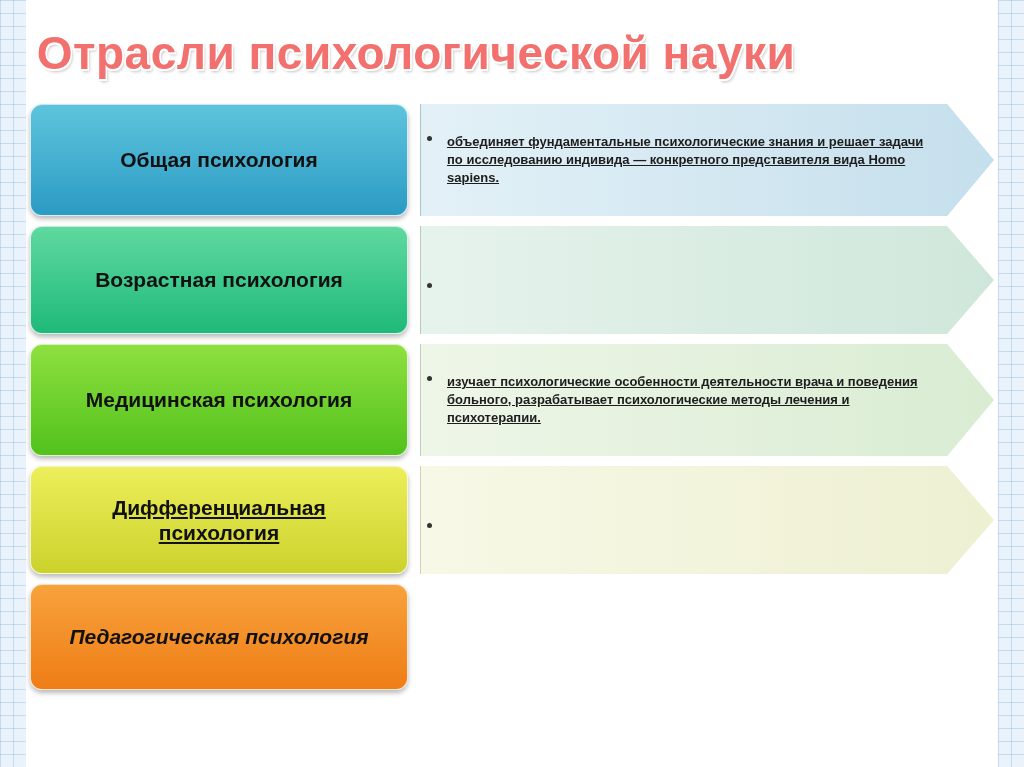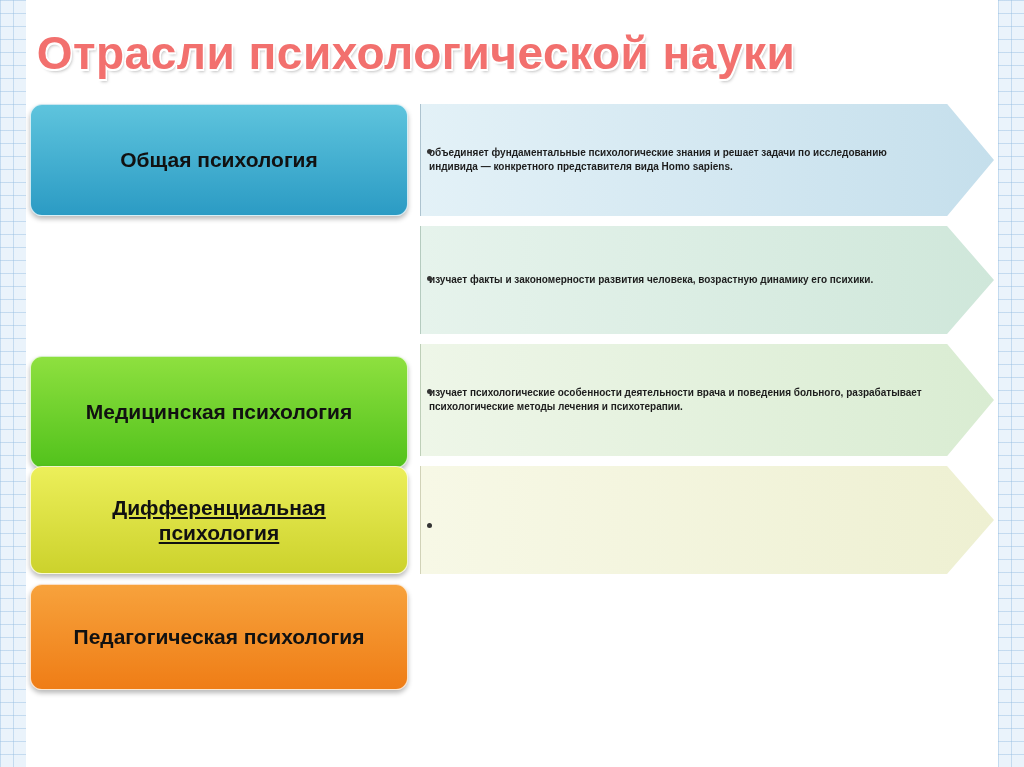--- a/index.html
+++ b/index.html
@@ -79,26 +79,27 @@
   .arrow-shape {
     position: relative;
     width: 100%;
     height: 100%;
     clip-path: polygon(0 0, calc(100% - 60px) 0, calc(100% - 60px) -14%, 100% 50%, calc(100% - 60px) 114%, calc(100% - 60px) 100%, 0 100%);
     display: flex;
     align-items: center;
     border-left: 1px solid rgba(0,0,0,.12);
   }
   .arrow-text {
-    padding: 6px 70px 6px 8px;
-    font-size: 10px;
+    padding: 6px 70px 6px 26px;
+    font-size: 13px;
     line-height: 1.38;
     color: #1d1d1d;
     font-weight: bold;
     position: relative;
+    text-decoration: underline;
   }
   .bullet {
     position: absolute;
     left: 6px;
     top: 9px;
     width: 5px;
     height: 5px;
     border-radius: 50%;
     background: #333;
   }
@@ -155,47 +156,47 @@
         </div>
       </div>
       <div class="box" id="box0" style="background: linear-gradient(rgb(94, 196, 221) 0%, rgb(43, 155, 196) 100%);">Общая психология</div>
     </div>
 
     <div class="row r1">
       <div class="arrow">
         <div class="arrow-shape" id="arrow1" style="background: linear-gradient(to right, rgb(230, 243, 236) 0%, rgb(207, 231, 218) 100%);">
           <div class="arrow-text">
             <span class="bullet"></span>
-            <span>изучает факты и закономерности развития человека, возрастную динамику его психики.</span>
-          </div>
-        </div>
-      </div>
+          </div>
+        </div>
+      </div>
+      <div class="box" id="box1" style="background: linear-gradient(rgb(95, 217, 160) 0%, rgb(31, 185, 122) 100%);">Возрастная психология</div>
     </div>
 
     <div class="row r2">
       <div class="arrow">
         <div class="arrow-shape" id="arrow2" style="background: linear-gradient(to right, rgb(238, 246, 232) 0%, rgb(217, 236, 210) 100%);">
           <div class="arrow-text">
             <span class="bullet"></span>
             <span>изучает психологические особенности деятельности врача и поведения больного, разрабатывает психологические методы лечения и психотерапии.</span>
           </div>
         </div>
       </div>
-      <div class="box" id="box2" style="background: linear-gradient(rgb(142, 224, 63) 0%, rgb(82, 194, 28) 100%); margin-top: 12px;">Медицинская психология</div>
+      <div class="box" id="box2" style="background: linear-gradient(rgb(142, 224, 63) 0%, rgb(82, 194, 28) 100%);">Медицинская психология</div>
     </div>
 
     <div class="row r3">
       <div class="arrow">
         <div class="arrow-shape" id="arrow3" style="background: linear-gradient(to right, rgb(247, 248, 230) 0%, rgb(238, 240, 210) 100%);">
           <div class="arrow-text">
             <span class="bullet"></span>
           </div>
         </div>
       </div>
       <div class="box" id="box3" style="background: linear-gradient(rgb(236, 239, 90) 0%, rgb(204, 210, 44) 100%); text-decoration: underline;">Дифференциальная психология</div>
     </div>
 
     <div class="row r4">
-      <div class="box" id="box4" style="background: linear-gradient(rgb(247, 162, 60) 0%, rgb(239, 125, 22) 100%);">Педагогическая психология</div>
+      <div class="box" id="box4" style="background: linear-gradient(rgb(247, 162, 60) 0%, rgb(239, 125, 22) 100%); font-style: italic;">Педагогическая психология</div>
     </div>
 
   </div>
 </div>
 
 </body></html>

